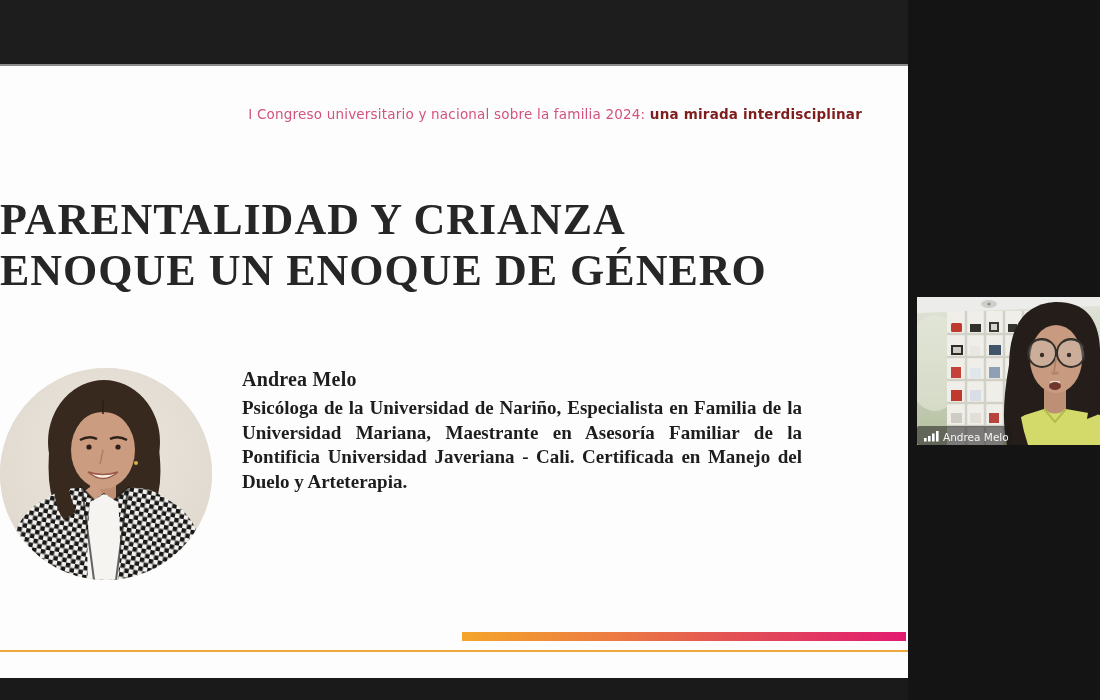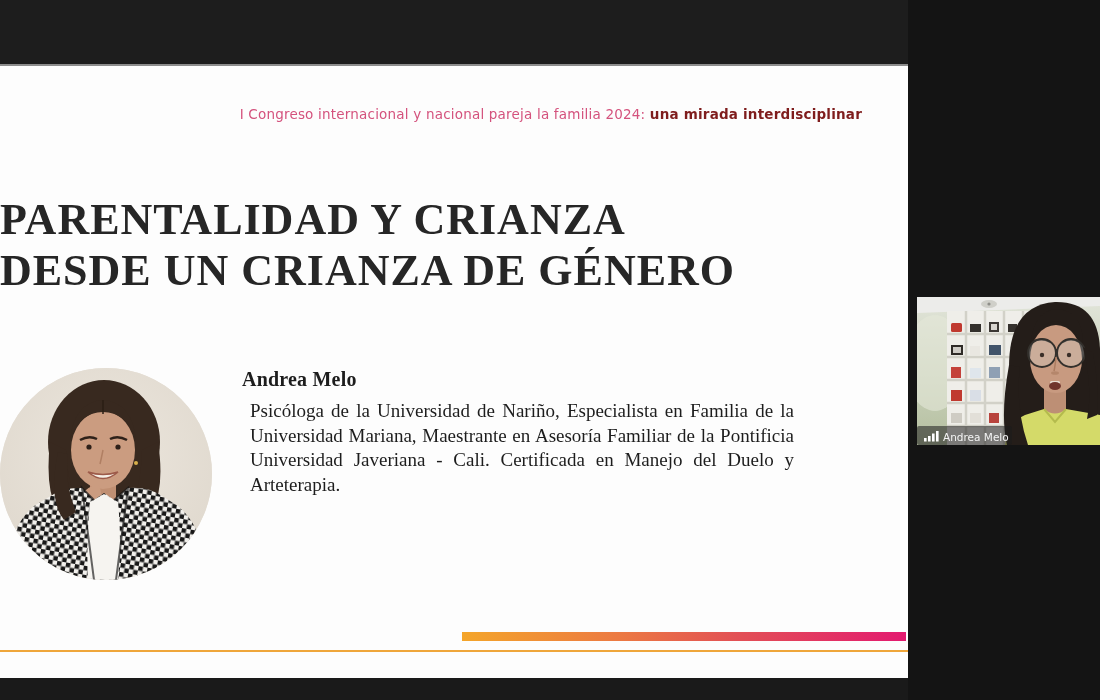--- a/index.html
+++ b/index.html
@@ -33,21 +33,21 @@
   }
   .speaker-photo svg{display:block;}
   .bio{
     position:absolute;left:242px;top:302px;width:560px;
     font-family:"Liberation Serif",serif;color:#1d1d1d;
   }
   .bio .speaker-name{
     font-size:20px;font-weight:bold;margin:0 0 5px 0;letter-spacing:.2px;
   }
   .bio p{
-    margin:8px;font-size:19px;line-height:24.5px;text-align:justify;
+    margin:0;font-size:19px;line-height:24.5px;text-align:justify;font-weight:bold;
   }
   .bio p + p{margin-top:11px;}
   .grad-bar{
     position:absolute;left:462px;top:566px;width:444px;height:9px;
     background:linear-gradient(90deg,#f4a52a 0%,#ec7a42 35%,#e25055 62%,#e31a70 100%);
   }
   .thin-line{
     position:absolute;left:0;top:584px;width:908px;height:2px;background:#efa63a;
   }
 
@@ -61,26 +61,26 @@
 </head>
 <body>
 
 <div class="stage">
   <div class="bg-right"></div>
   <div class="bg-bottom"></div>
 
   <div class="slide">
 
     <div class="conf-header">
-      <span>I Congreso internacional y nacional pareja la familia 2024: </span><span class="bold-part">una mirada interdisciplinar</span>
+      <span>I Congreso universitario y nacional sobre la familia 2024: </span><span class="bold-part">una mirada interdisciplinar</span>
     </div>
 
     <div class="slide-title">
       <div>PARENTALIDAD Y CRIANZA</div>
-      <div>DESDE UN CRIANZA DE GÉNERO</div>
+      <div>ENOQUE UN ENOQUE DE GÉNERO</div>
     </div>
 
     <div class="speaker-photo">
       <svg width="212" height="212" viewBox="0 0 212 212">
         <defs>
           <pattern id="hound" width="9" height="9" patternUnits="userSpaceOnUse" patternTransform="rotate(10)">
             <rect width="9" height="9" fill="#f2f0ec"></rect>
             <rect x="0" y="0" width="4.5" height="4.5" fill="#181818"></rect>
             <rect x="4.5" y="4.5" width="4.5" height="4.5" fill="#181818"></rect>
           </pattern>

